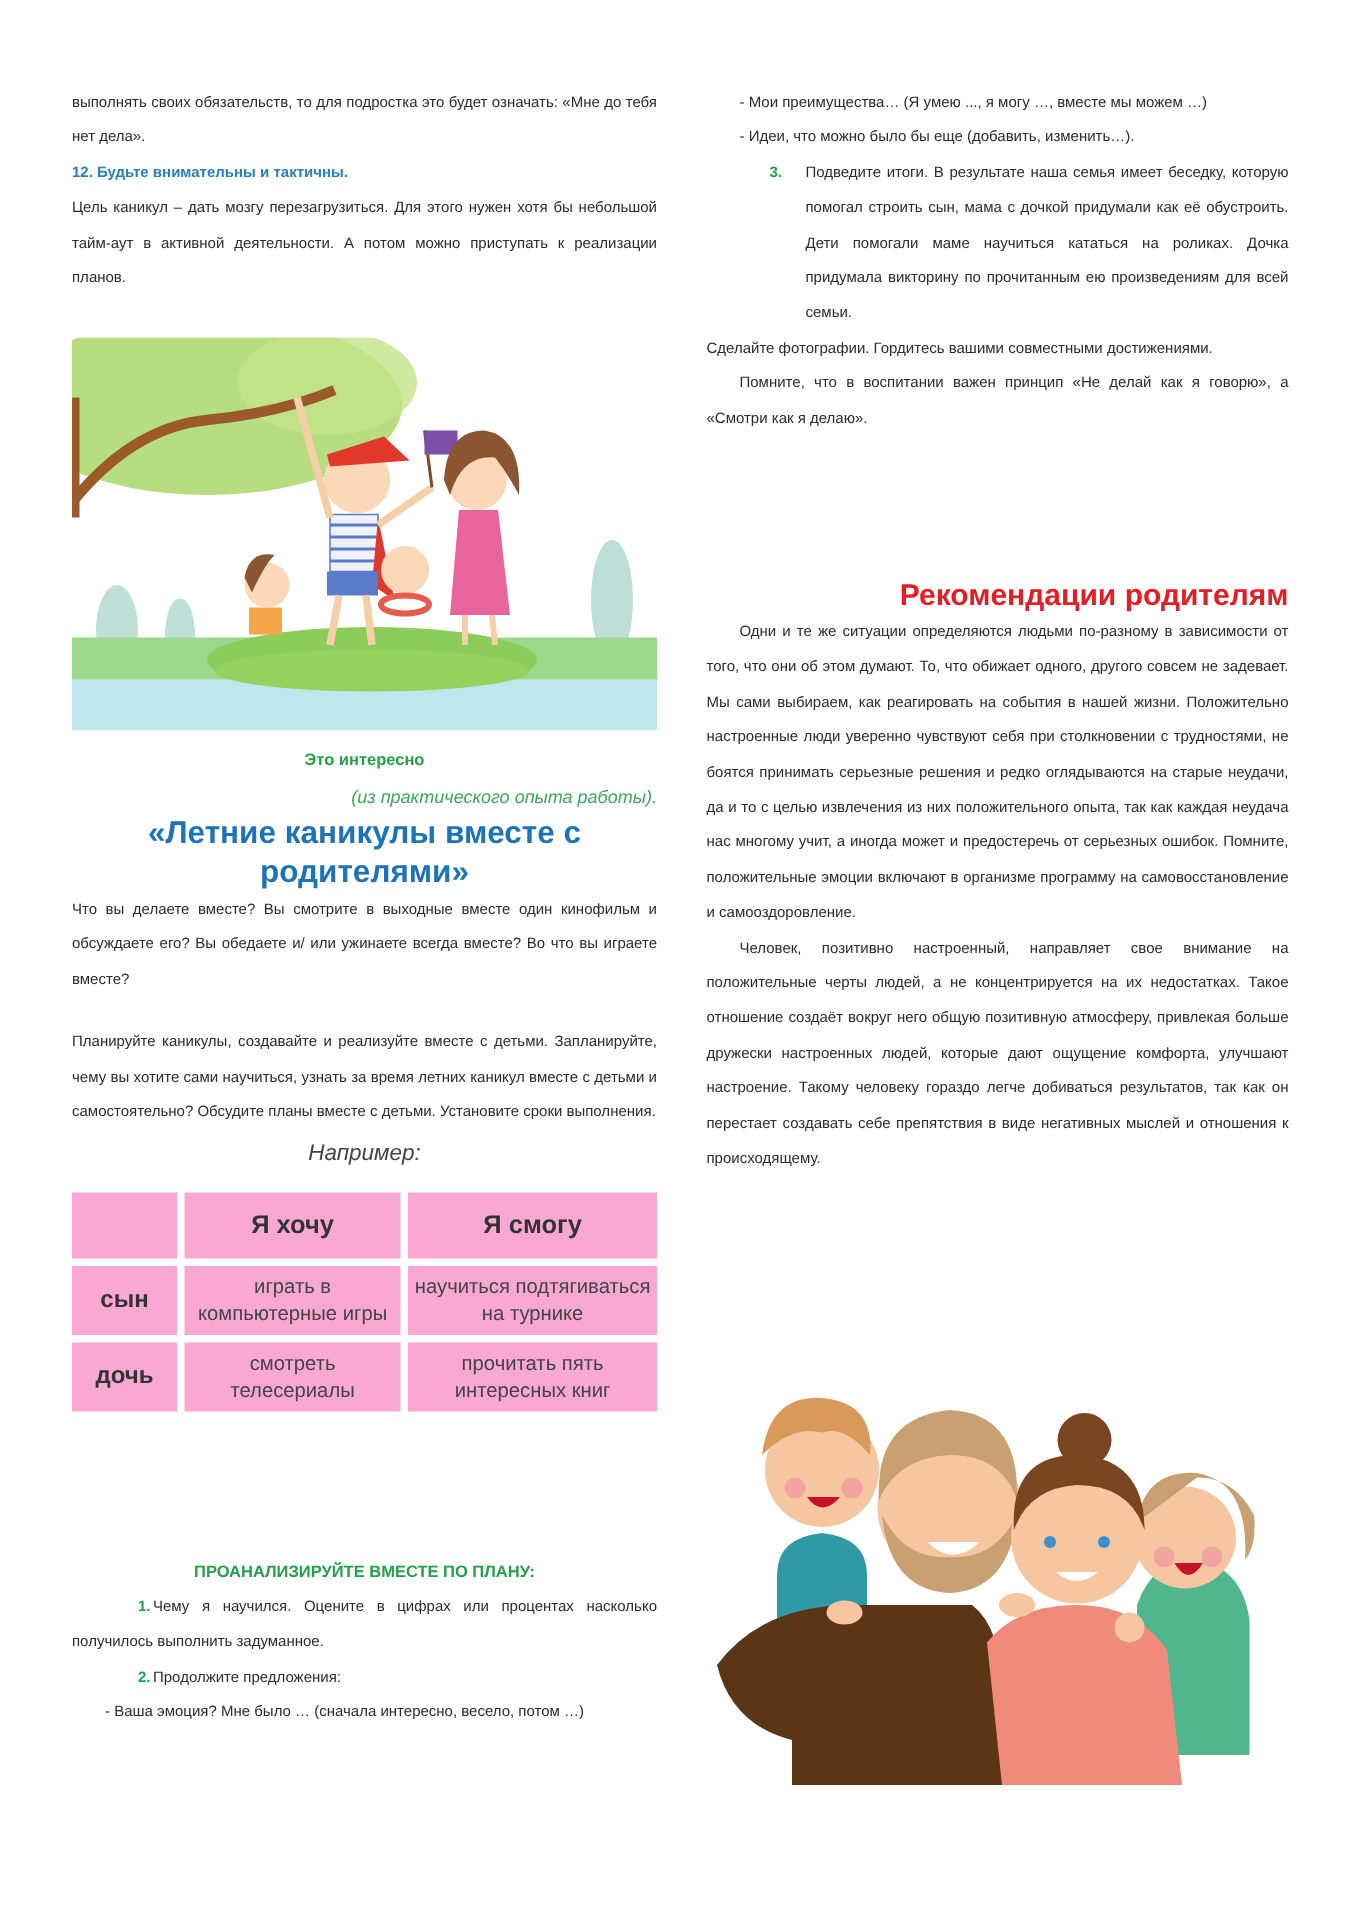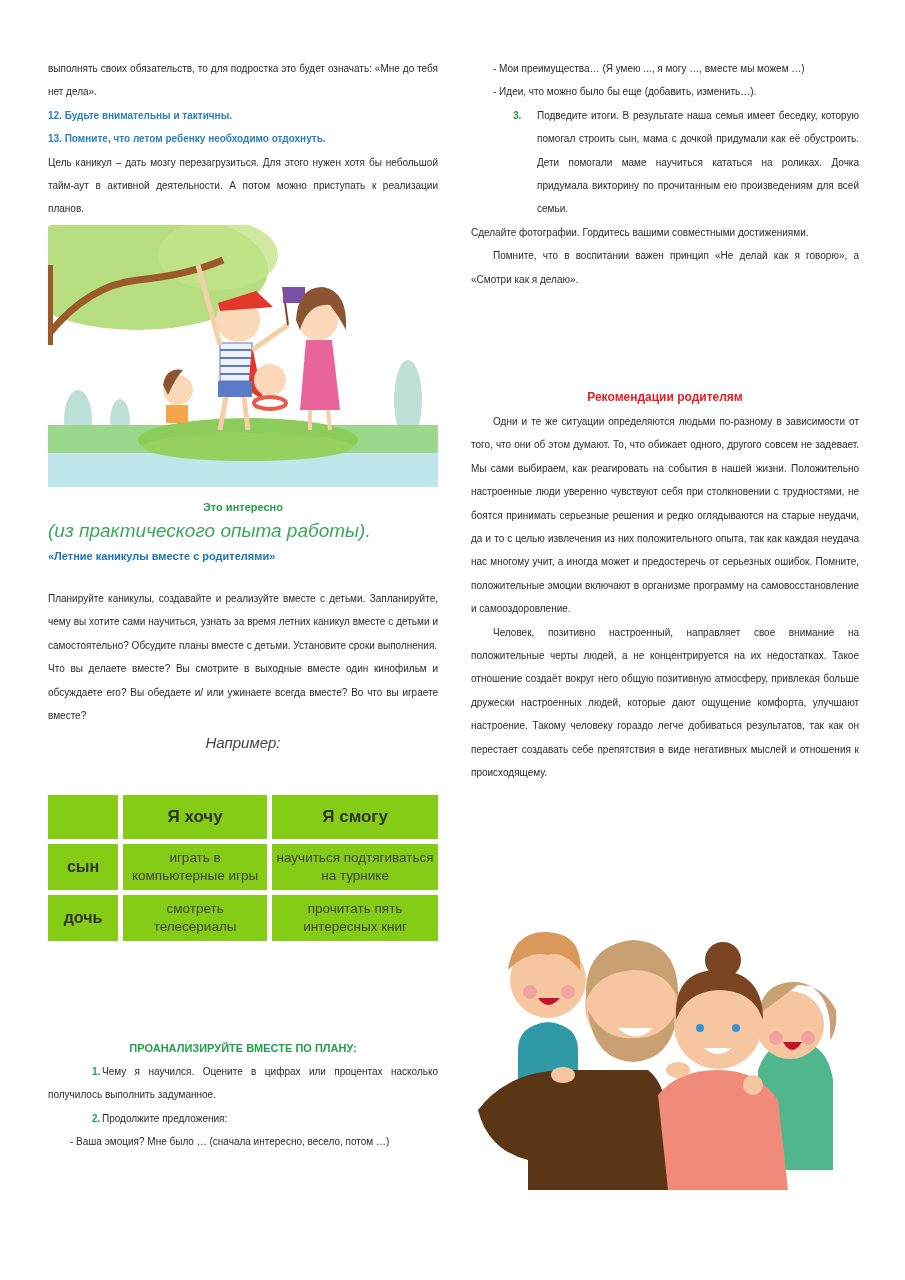--- a/index.html
+++ b/index.html
@@ -5,40 +5,39 @@
   html, body { margin:0; padding:0; background:#ffffff; }
   body { width:905px; height:1280px; position:relative; overflow:hidden;
          font-family:"Liberation Sans", sans-serif; color:#2b2b2b; }
   .col { position:absolute; top:57px; }
   .left { left:48px; width:390px; }
   .right { left:471px; width:388px; }
   p { margin:0; font-size:10px; line-height:23.4px; text-align:justify; }
   .indent { text-indent:22px; }
   .blue { color:#2a7fbf; font-weight:bold; }
   .green-h { color:#22a04a; font-weight:bold; font-size:11px; text-align:center; line-height:24px; }
-  .green-i { color:#3aa85a; font-style:italic; font-size:19px; text-align:left; line-height:24px; }
-  .blue-h { color:#1d73b8; font-weight:bold; font-size:11px; line-height:26px; }
-  .red-h { color:#e31e24; font-weight:bold; font-size:12px; text-align:center; line-height:26px; }
+  .green-i { color:#3aa85a; font-style:italic; font-size:12px; text-align:right; line-height:24px; }
+  .blue-h { color:#1d73b8; font-weight:bold; font-size:21px; text-align:center; line-height:26px; }
+  .red-h { color:#e31e24; font-weight:bold; font-size:20px; text-align:right; line-height:26px; }
   .ital { font-style:italic; text-align:center; font-size:15px; line-height:24px; color:#444; }
   .num { color:#22a04a; font-weight:bold; display:inline-block; width:32px; }
   .hang { padding-left:24px; text-indent:-24px;margin-left:42px; }
   .ill { position:absolute; overflow:hidden; }
   table.plan { border-collapse:separate; border-spacing:5px; margin-left:-5px; width:400px; }
-  table.plan td { background:#84cc16; text-align:center; vertical-align:middle;
+  table.plan td { background:#f9a8d4; text-align:center; vertical-align:middle;
                   font-size:13.5px; line-height:18px; color:#444; height:46px; padding:0 4px; }
   table.plan td.head { font-size:17px; font-weight:bold; color:#333; height:44px; }
   table.plan td.who { font-size:16px; font-weight:bold; color:#333; width:62px; }
 </style>
 </head>
 <body>
 
 <div class="col left">
   <p>выполнять своих обязательств, то для подростка это будет означать: «Мне до тебя нет дела».</p>
   <p class="blue">12. Будьте внимательны и тактичны.</p>
-  <p class="blue">13. Помните, что летом ребенку необходимо отдохнуть.</p>
   <p>Цель каникул – дать мозгу перезагрузиться. Для этого нужен хотя бы небольшой тайм-аут в активной деятельности. А потом можно приступать к реализации планов.</p>
 </div>
 
 <div class="ill" style="left:48px; top:225px; width:390px; height:262px;">
   <svg width="390" height="262" viewBox="0 0 390 262">
     <rect width="390" height="262" fill="#ffffff"></rect>
     <ellipse cx="90" cy="45" rx="130" ry="60" fill="#a9d86a" opacity="0.85"></ellipse>
     <ellipse cx="170" cy="30" rx="60" ry="35" fill="#c4e38a" opacity="0.8"></ellipse>
     <path d="M0 110 Q40 60 90 55 Q140 50 175 35" stroke="#9a5a2a" stroke-width="7" fill="none"></path>
     <path d="M0 40 L0 120" stroke="#9a5a2a" stroke-width="10"></path>
@@ -73,22 +72,22 @@
     <circle cx="130" cy="165" r="15" fill="#fbd8b8"></circle>
     <path d="M115 160 Q118 142 135 145 Q128 152 120 170 Z" fill="#8a5530"></path>
     <rect x="118" y="180" width="22" height="18" fill="#f5a64a"></rect>
   </svg>
 </div>
 
 <div class="col left" style="top:495px;">
   <div class="green-h">Это интересно</div>
   <div class="green-i">(из практического опыта работы).</div>
   <div class="blue-h">«Летние каникулы вместе с родителями»</div>
+  <p>Что вы делаете вместе? Вы смотрите в выходные вместе один кинофильм и обсуждаете его? Вы обедаете и/ или ужинаете всегда вместе?  Во что вы играете вместе?</p>
   <p style="margin-top:18px;">Планируйте каникулы, создавайте и реализуйте вместе с детьми. Запланируйте, чему вы хотите сами научиться, узнать за время летних каникул вместе с детьми и самостоятельно? Обсудите планы вместе с детьми. Установите сроки выполнения.</p>
-  <p>Что вы делаете вместе? Вы смотрите в выходные вместе один кинофильм и обсуждаете его? Вы обедаете и/ или ужинаете всегда вместе?  Во что вы играете вместе?</p>
   <div class="ital" style="margin-top:4px;">Например:</div>
 </div>
 
 <div class="col left" style="top:790px;">
   <table class="plan">
     <tbody>
         <tr>
       <td class="head"></td>
       <td class="head">Я хочу</td>
       <td class="head">Я смогу</td>

